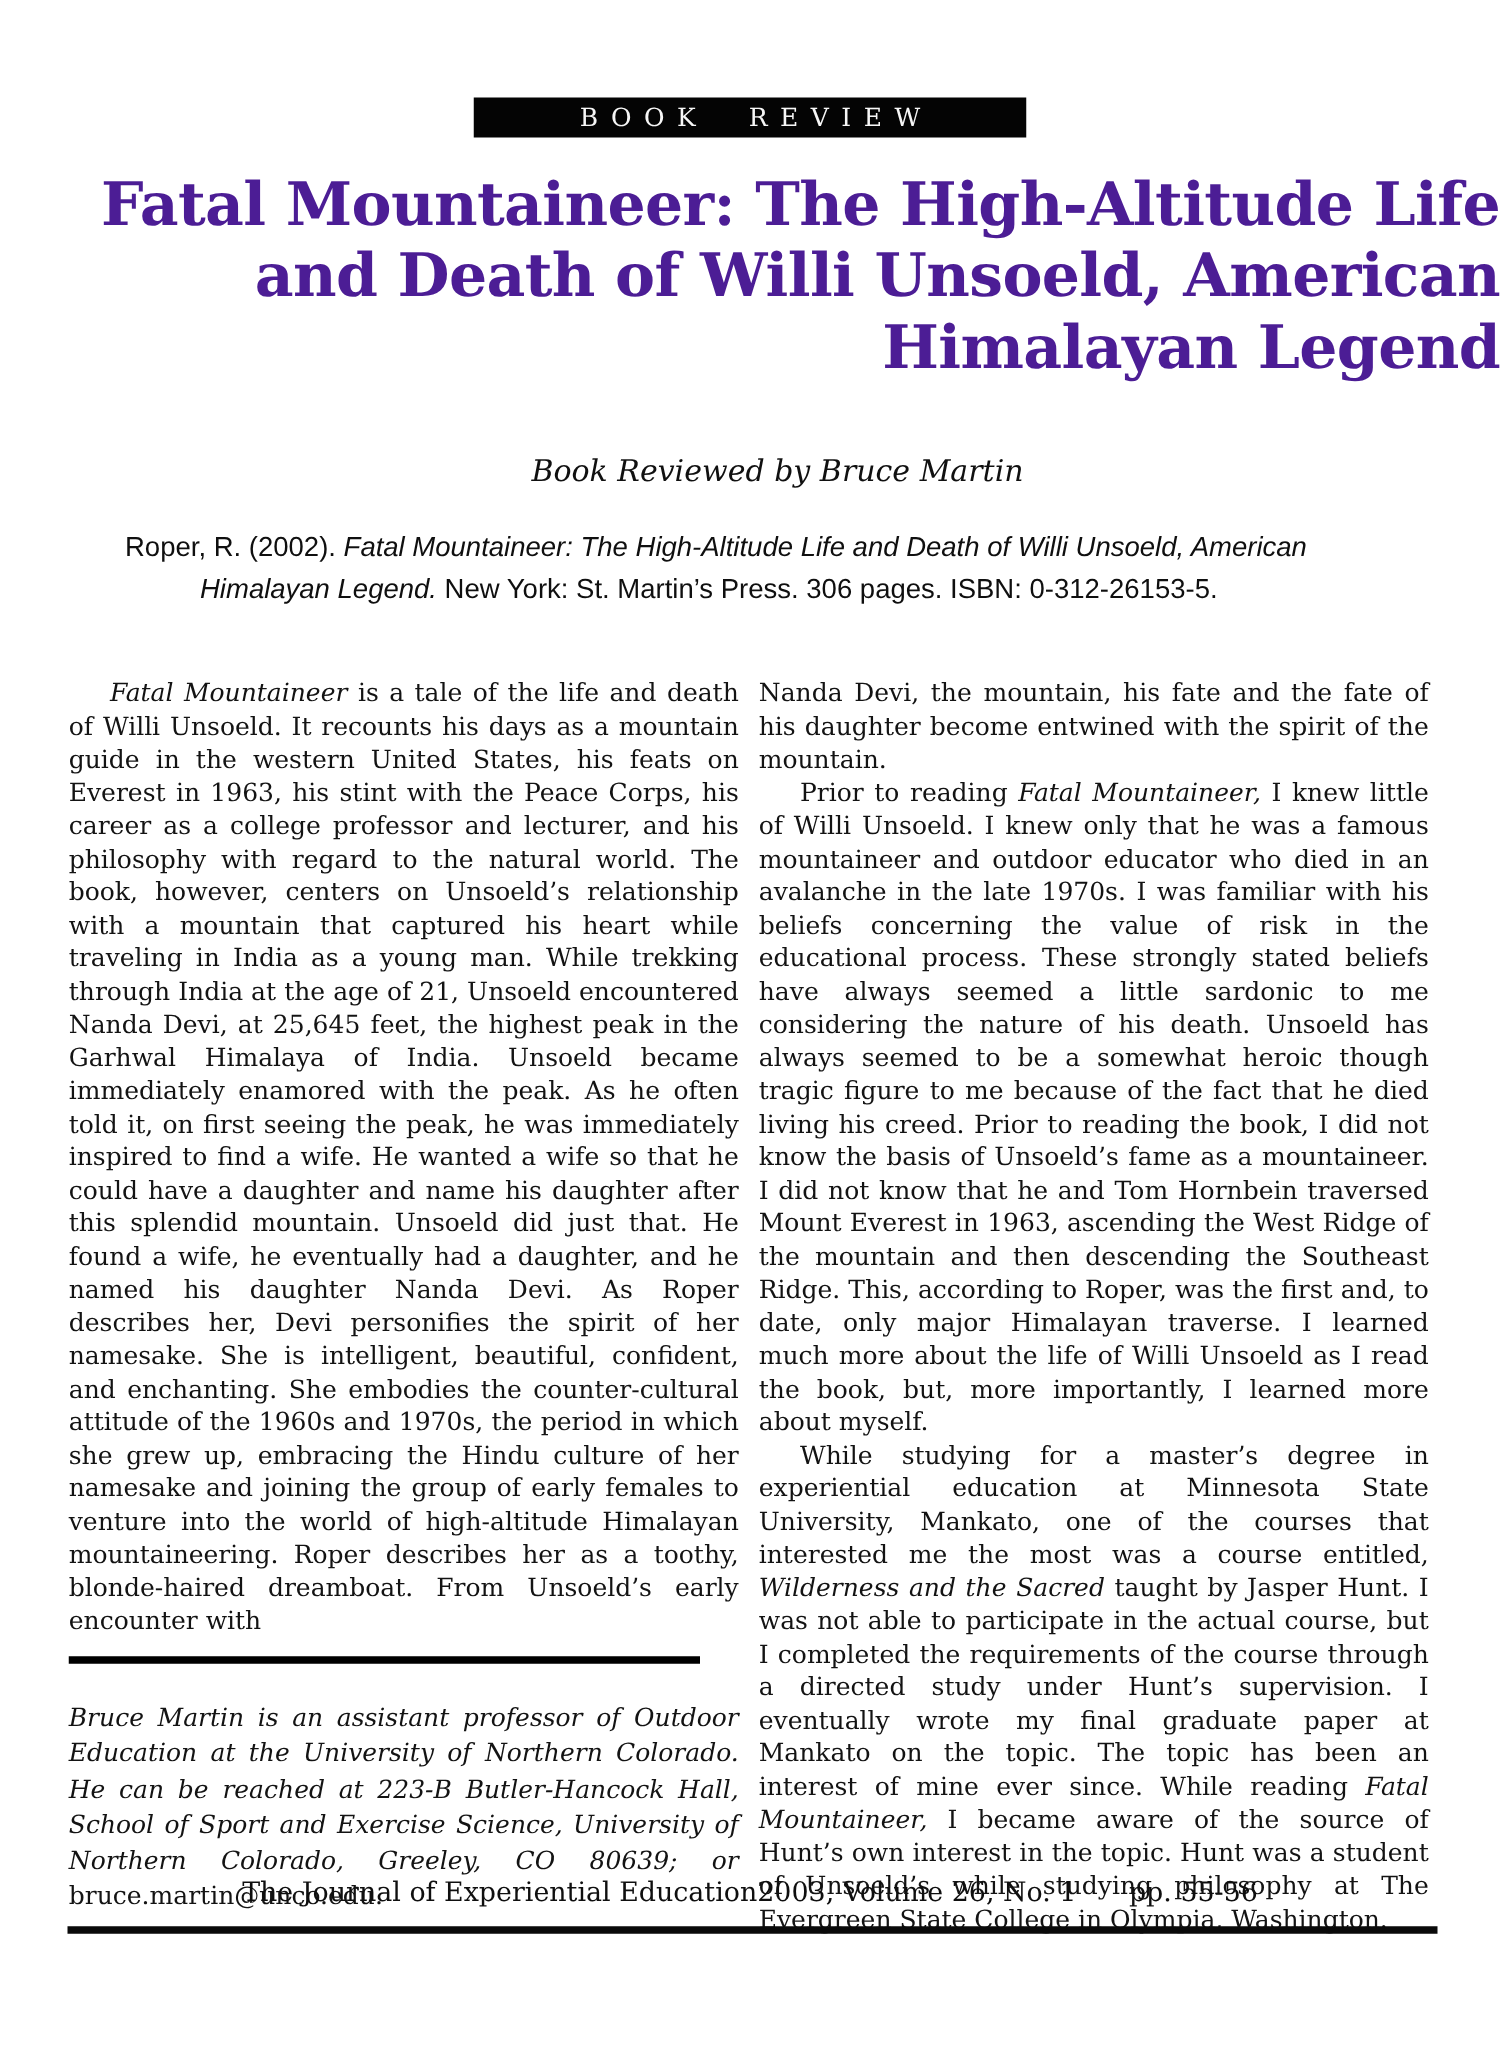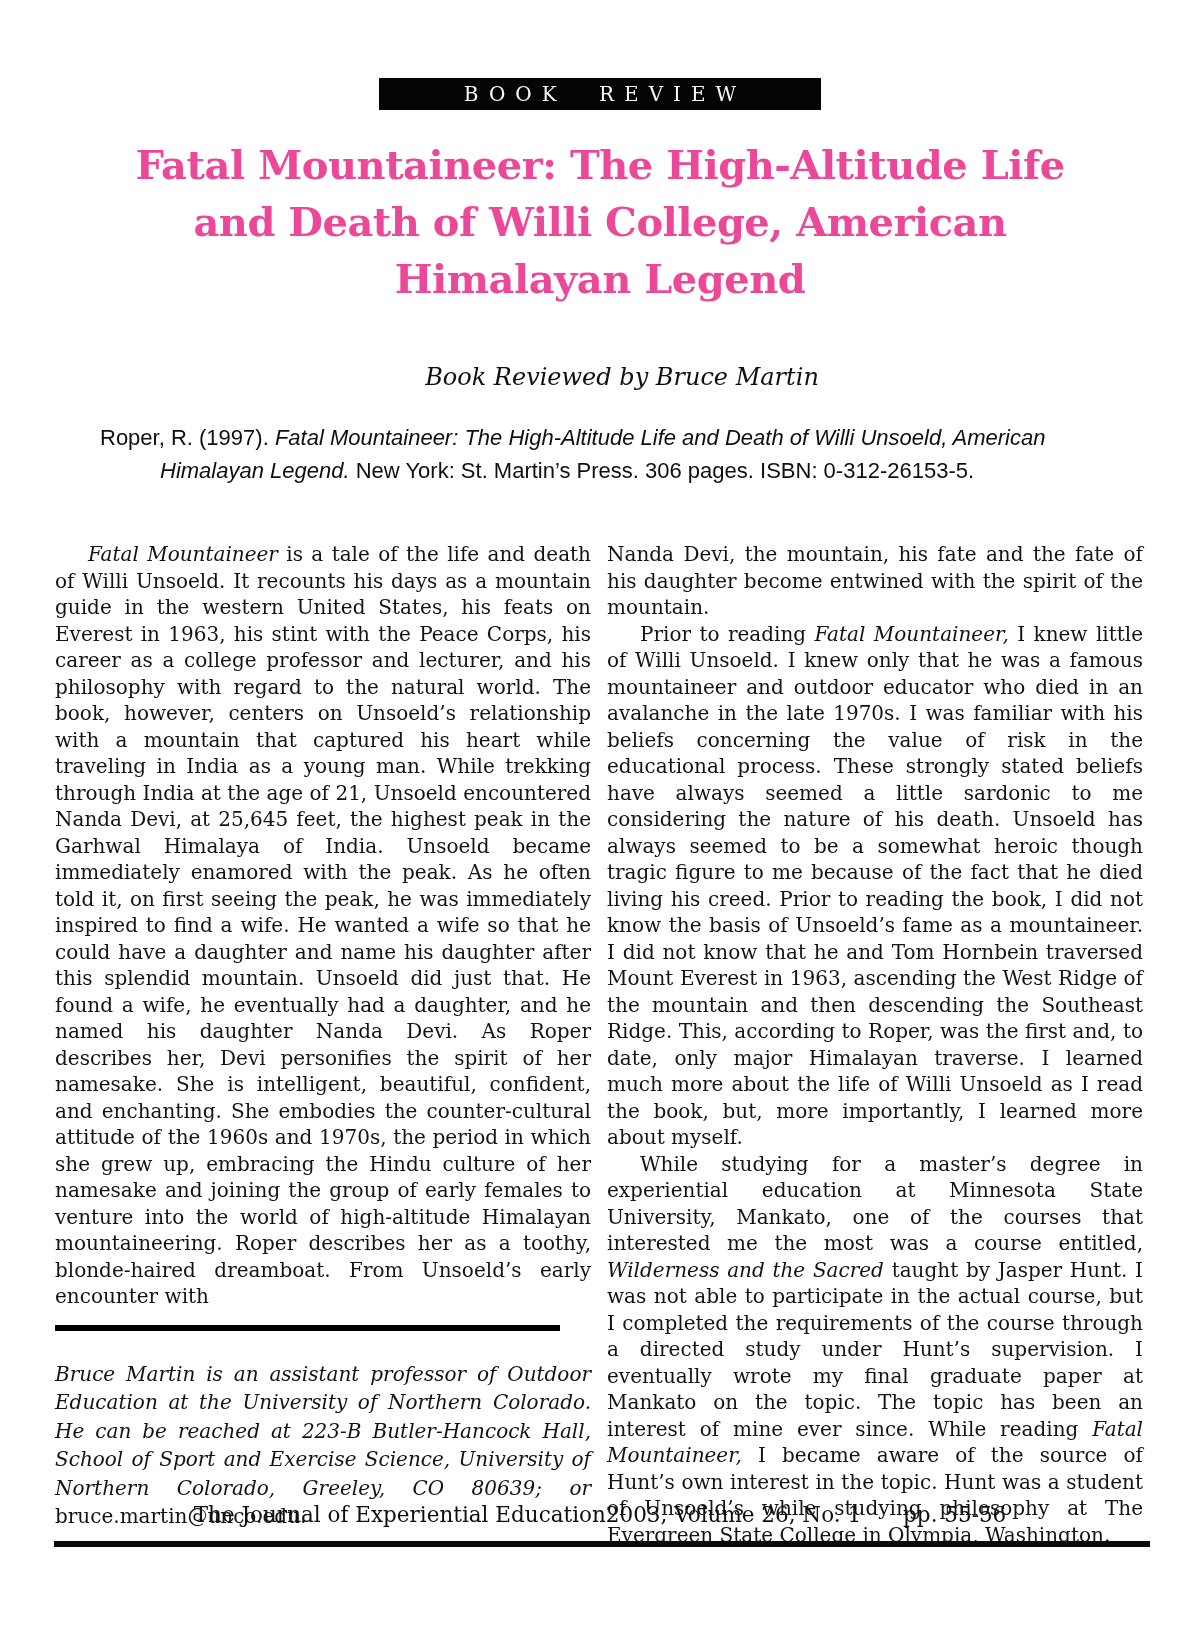--- a/index.html
+++ b/index.html
@@ -26,26 +26,26 @@
   .banner-text {
     color: #f7f7f7;
     font-size: 20px;
     letter-spacing: 10px;
     word-spacing: 16px;
     text-indent: 10px;
     font-weight: 400;
   }
   .title {
     margin: 26px 0 0;
-    text-align: center;
-    font-size: 40px;
+    text-align: right;
+    font-size: 48px;
     line-height: 57px;
     font-weight: 700;
     letter-spacing: -0.5px;
-    color: #ec4899;
+    color: #4c1d95;
   }
   .reviewer {
     margin-top: 56px;
     text-align: center;
     font-style: italic;
     font-size: 24px;
     color: #101010;
     padding-left: 44px;
   }
   .citation {
@@ -112,27 +112,27 @@
 <body>
 
 <div class="page">
 
   <div class="banner">
     <span class="banner-text">BOOK REVIEW</span>
   </div>
 
   <h1 class="title">
       <div>Fatal Mountaineer: The High-Altitude Life</div>
-      <div>and Death of Willi College, American</div>
+      <div>and Death of Willi Unsoeld, American</div>
       <div>Himalayan Legend</div>
     </h1>
 
   <div class="reviewer">Book Reviewed by Bruce Martin</div>
 
-  <div class="citation"><span>Roper, R. (1997). </span><span class="it">Fatal Mountaineer: The High-Altitude Life and Death of Willi Unsoeld, American Himalayan Legend.</span><span> New York: St. Martin’s Press. 306 pages. ISBN: 0-312-26153-5.</span></div>
+  <div class="citation"><span>Roper, R. (2002). </span><span class="it">Fatal Mountaineer: The High-Altitude Life and Death of Willi Unsoeld, American Himalayan Legend.</span><span> New York: St. Martin’s Press. 306 pages. ISBN: 0-312-26153-5.</span></div>
 
   <div class="columns">
     <div class="col">
       <div class="body-copy">
           <p class="indent"><span class="it">Fatal Mountaineer</span><span> is a tale of the life and death of Willi Unsoeld. It recounts his days as a mountain guide in the western United States, his feats on Everest in 1963, his stint with the Peace Corps, his career as a college professor and lecturer, and his philosophy with regard to the natural world. The book, however, centers on Unsoeld’s relationship with a mountain that captured his heart while traveling in India as a young man. While trekking through India at the age of 21, Unsoeld encountered Nanda Devi, at 25,645 feet, the highest peak in the Garhwal Himalaya of India. Unsoeld became immediately enamored with the peak. As he often told it, on first seeing the peak, he was immediately inspired to find a wife. He wanted a wife so that he could have a daughter and name his daughter after this splendid mountain. Unsoeld did just that. He found a wife, he eventually had a daughter, and he named his daughter Nanda Devi. As Roper describes her, Devi personifies the spirit of her namesake. She is intelligent, beautiful, confident, and enchanting. She embodies the counter-cultural attitude of the 1960s and 1970s, the period in which she grew up, embracing the Hindu culture of her namesake and joining the group of early females to venture into the world of high-altitude Himalayan mountaineering. Roper describes her as a toothy, blonde-haired dreamboat. From Unsoeld’s early encounter with</span></p>
         </div>
       <div class="bio-rule"></div>
       <div class="bio"><span class="it">Bruce Martin is an assistant professor of Outdoor Education at the University of Northern Colorado. He can be reached at 223-B Butler-Hancock Hall, School of Sport and Exercise Science, University of Northern Colorado, Greeley, CO 80639; or </span><span>bruce.martin@unco.edu.</span></div>
     </div>
     <div class="col">

